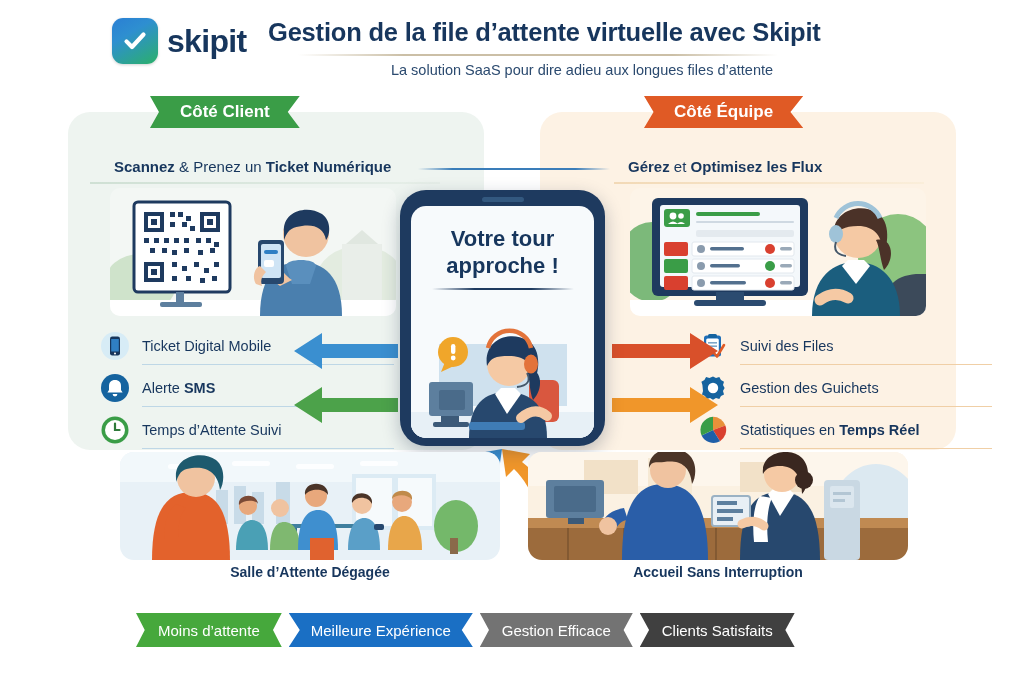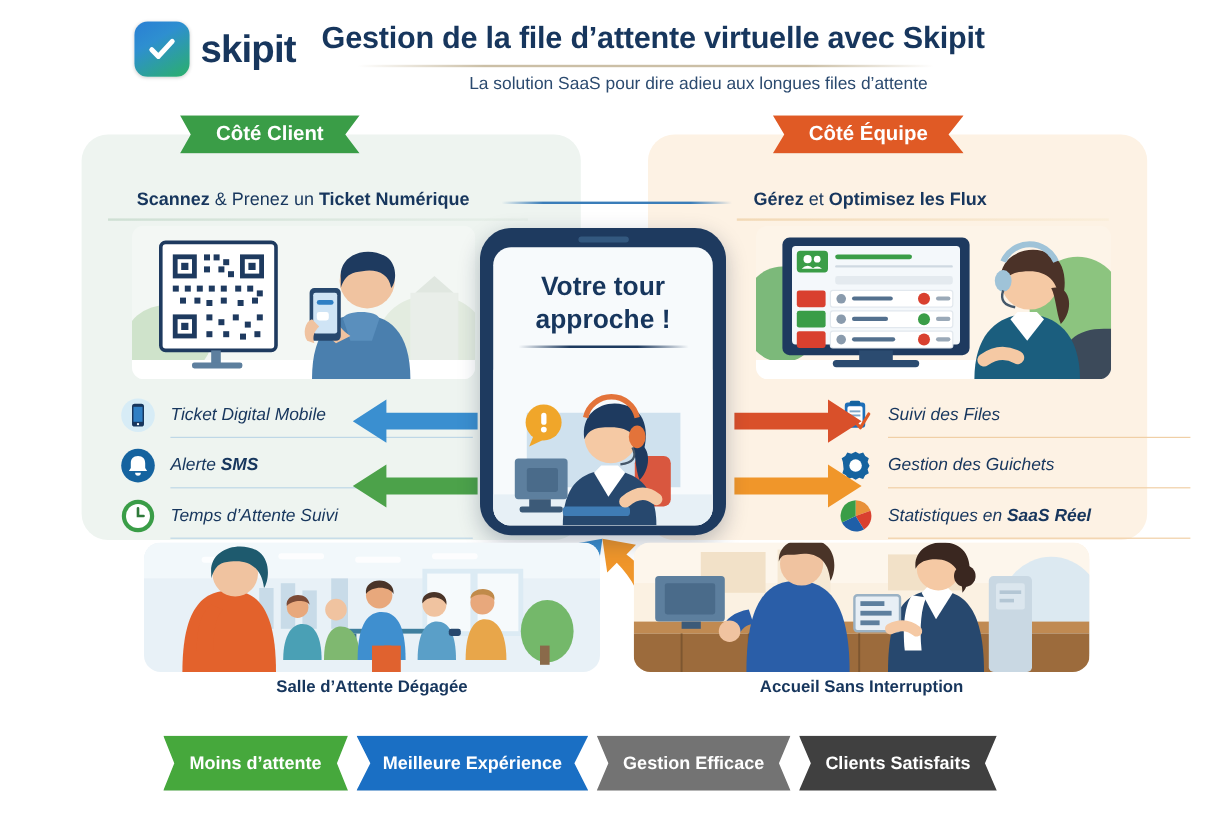--- a/index.html
+++ b/index.html
@@ -71,21 +71,21 @@
   .scene-left  { left: 110px; top: 188px; width: 286px; height: 128px; }
   .scene-right { left: 630px; top: 188px; width: 296px; height: 128px; }
 
   
   .features { position: absolute; }
   .features-left  { left: 100px; top: 326px; width: 300px; }
   .features-right { left: 698px; top: 326px; width: 300px; }
   .feature-row { position: relative; height: 40px; display: flex; align-items: center; gap: 12px; }
   .feature-row + .feature-row { margin-top: 2px; }
   .feat-icon { width: 30px; height: 30px; flex: 0 0 30px; position: relative; }
-  .feat-label { font-size: 14.5px; color: #17365d; white-space: nowrap; font-style: italic; }
+  .feat-label { font-size: 14.5px; color: #17365d; white-space: nowrap; }
   .feat-label b { font-weight: bold; text-align: right; }
   .feat-rule { position: absolute; left: 42px; right: 6px; bottom: 1px; height: 1px; }
   .features-left  .feat-rule { background: #bed7e6; }
   .features-right .feat-rule { background: #f0cfa6; }
 
   
   .phone {
     position: absolute; left: 400px; top: 190px; width: 205px; height: 256px;
     background: #1e3a5f; border-radius: 26px;
     box-shadow: 0 6px 18px rgba(20,40,70,.28);
@@ -118,22 +118,22 @@
   .bottom-photo { position: absolute; left: 0; top: 0; width: 100%; height: 108px; border-radius: 14px; overflow: hidden; }
   .bottom-caption {
     position: absolute; left: 0; top: 112px; width: 100%;
     text-align: center; font-size: 14px; font-weight: bold; color: #17365d;
   }
   .bottom-blob { position: absolute; top: 0; width: 100%; height: 130px; border-radius: 0 0 60px 60px; z-index: -1; }
 
   
   .footer { position: absolute; left: 136px; top: 613px; display: flex; gap: 7px; }
   .fbanner {
-    height: 46px; display: flex; align-items: center; justify-content: center;
-    color: #fff; font-size: 15px; font-weight: bold; white-space: nowrap;
+    height: 34px; display: flex; align-items: center; justify-content: center;
+    color: #fff; font-size: 15px; font-weight: normal; white-space: nowrap;
     padding: 0 22px;
     clip-path: polygon(0 0, 100% 0, 94% 50%, 100% 100%, 0 100%, 6% 50%);
     box-shadow: 0 2px 3px rgba(0,0,0,.14);
   }
 </style>
 </head>
 <body>
 
 <div class="page">
 
@@ -371,21 +371,21 @@
 
     <div class="feature-row">
       <span class="feat-icon">
         <svg width="30" height="30" viewBox="0 0 30 30">
           <path d="M15 15 L15 1.8 A13.2 13.2 0 0 1 27.4 10.6 Z" fill="#e8913a"></path>
           <path d="M15 15 L27.4 10.6 A13.2 13.2 0 0 1 22 26.2 Z" fill="#d9402f"></path>
           <path d="M15 15 L22 26.2 A13.2 13.2 0 0 1 3.6 20.4 Z" fill="#1f5fa8"></path>
           <path d="M15 15 L3.6 20.4 A13.2 13.2 0 0 1 15 1.8 Z" fill="#3a9d47"></path>
         </svg>
       </span>
-      <span class="feat-label"><span>Statistiques en </span><b>SaaS Réel</b></span>
+      <span class="feat-label"><span>Statistiques en </span><b>Temps Réel</b></span>
       <span class="feat-rule"></span>
     </div>
   </div>
 
   <svg class="arrows" viewBox="0 0 1024 683">
 
     <path d="M398 344 L322 344 L322 333 L294 351 L322 369 L322 358 L398 358 Z" fill="#3a8fd0"></path>
 
     <path d="M398 398 L322 398 L322 387 L294 405 L322 423 L322 412 L398 412 Z" fill="#4ca24a"></path>
 

